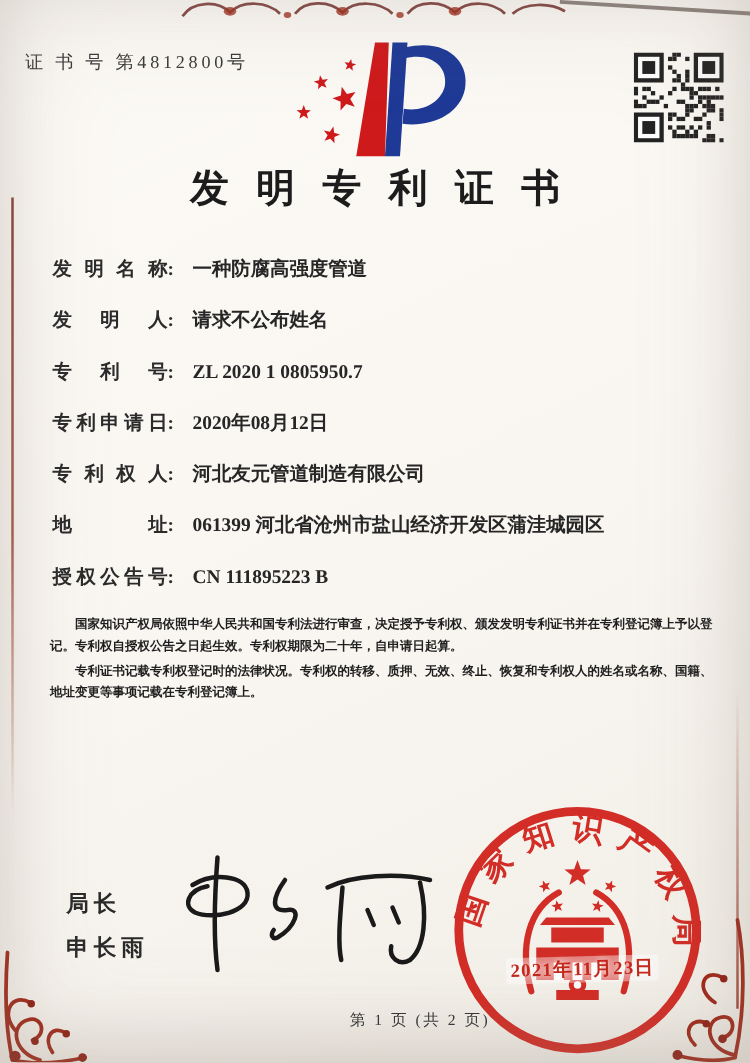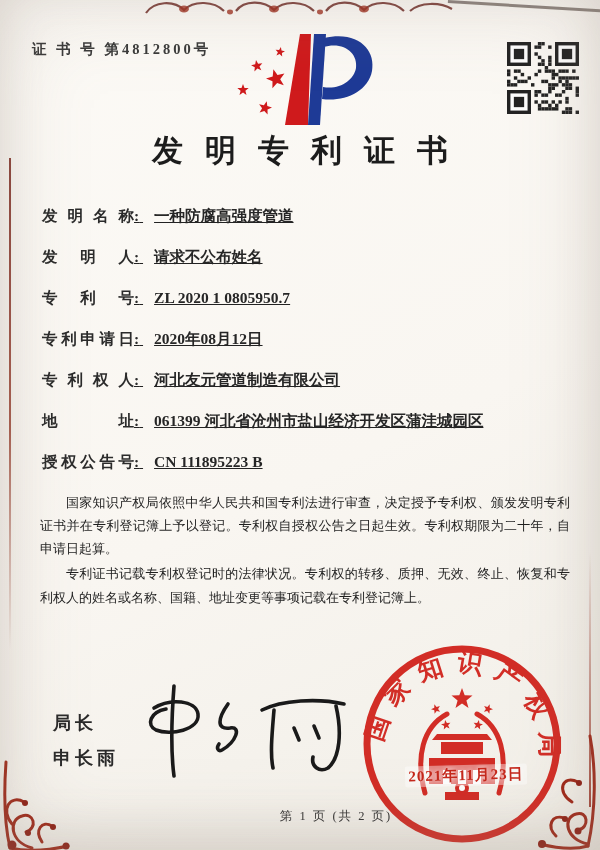--- a/index.html
+++ b/index.html
@@ -3,34 +3,34 @@
 <meta charset="utf-8">
 <style>
   html,body{margin:0;padding:0;background:#d8d4cd;}
   .page{
     position:relative;width:600px;height:850px;margin:0 auto;overflow:hidden;
     background:linear-gradient(155deg,#fcfaf6 0%,#f9f6f1 55%,#f1eee7 100%);
     font-family:"Liberation Serif","DejaVu Serif",serif;color:#222;
   }
   .vignette{position:absolute;inset:0;pointer-events:none;
     box-shadow:inset 0 0 90px rgba(140,125,108,.22), inset 0 -18px 45px rgba(150,140,128,.18);}
-  .cert-no{position:absolute;left:32px;top:40px;font-size:14.5px;letter-spacing:3px;color:#3a3a3a;font-weight:700;}
+  .cert-no{position:absolute;left:20px;top:40px;font-size:14.5px;letter-spacing:3px;color:#3a3a3a;font-weight:400;}
   .logo{position:absolute;left:228px;top:28px;width:180px;height:102px;}
   .qr{position:absolute;left:507px;top:42px;width:72px;height:72px;}
   .title{position:absolute;top:130px;left:0;width:100%;text-align:center;
     font-size:31px;font-weight:bold;letter-spacing:22px;text-indent:22px;color:#1c1c1c;}
   .fields{position:absolute;top:206px;left:42px;right:28px;}
-  .frow{margin-bottom:21px;font-size:15.5px;line-height:20px;white-space:nowrap;text-decoration:underline;}
+  .frow{margin-bottom:21px;font-size:15.5px;line-height:20px;white-space:nowrap;}
   .flabel{display:inline-block;width:92px;text-align:justify;text-align-last:justify;font-weight:600;color:#2b2b2b;vertical-align:bottom;}
   .fcolon{font-weight:600;color:#2b2b2b;}
   .fvalue{margin-left:11px;font-weight:600;color:#262626;}
   .grant-row{display:flex;}
   .grant-left{width:282px;flex:none;}
-  .paras{position:absolute;top:491px;left:40px;right:30px;font-size:13px;line-height:1.78;
-    text-align:justify;color:#1f1f1f;font-weight:400;}
+  .paras{position:absolute;top:491px;left:40px;right:30px;font-size:10px;line-height:1.78;
+    text-align:justify;color:#1f1f1f;font-weight:700;}
   .paras p{margin:0 0 2px 0;text-indent:2em;}
   .director{position:absolute;left:53px;top:706px;font-size:18px;letter-spacing:4px;line-height:35px;font-weight:600;color:#2a2a2a;}
   .sig{position:absolute;left:122px;top:678px;width:238px;height:108px;}
   .seal{position:absolute;left:356px;top:641px;width:214px;height:209px;opacity:.93;}
   .seal-date{position:absolute;left:366px;top:765px;width:200px;text-align:center;transform:rotate(-1.5deg);}
   .seal-date span{display:inline-block;font-size:15px;font-weight:bold;color:#c5281c;letter-spacing:1px;
     background:rgba(255,255,255,.42);padding:1px 3px;border-radius:2px;text-shadow:0 0 5px #fff;}
   .footer{position:absolute;top:808px;left:0;width:100%;text-align:center;font-size:12.5px;letter-spacing:2px;color:#333;margin-left:36px;}
   .orn-top{position:absolute;left:140px;top:-3px;width:330px;height:22px;}
   .line-topright{position:absolute;left:448px;top:0;width:158px;height:0;border-top:3px solid rgba(72,60,54,.62);

